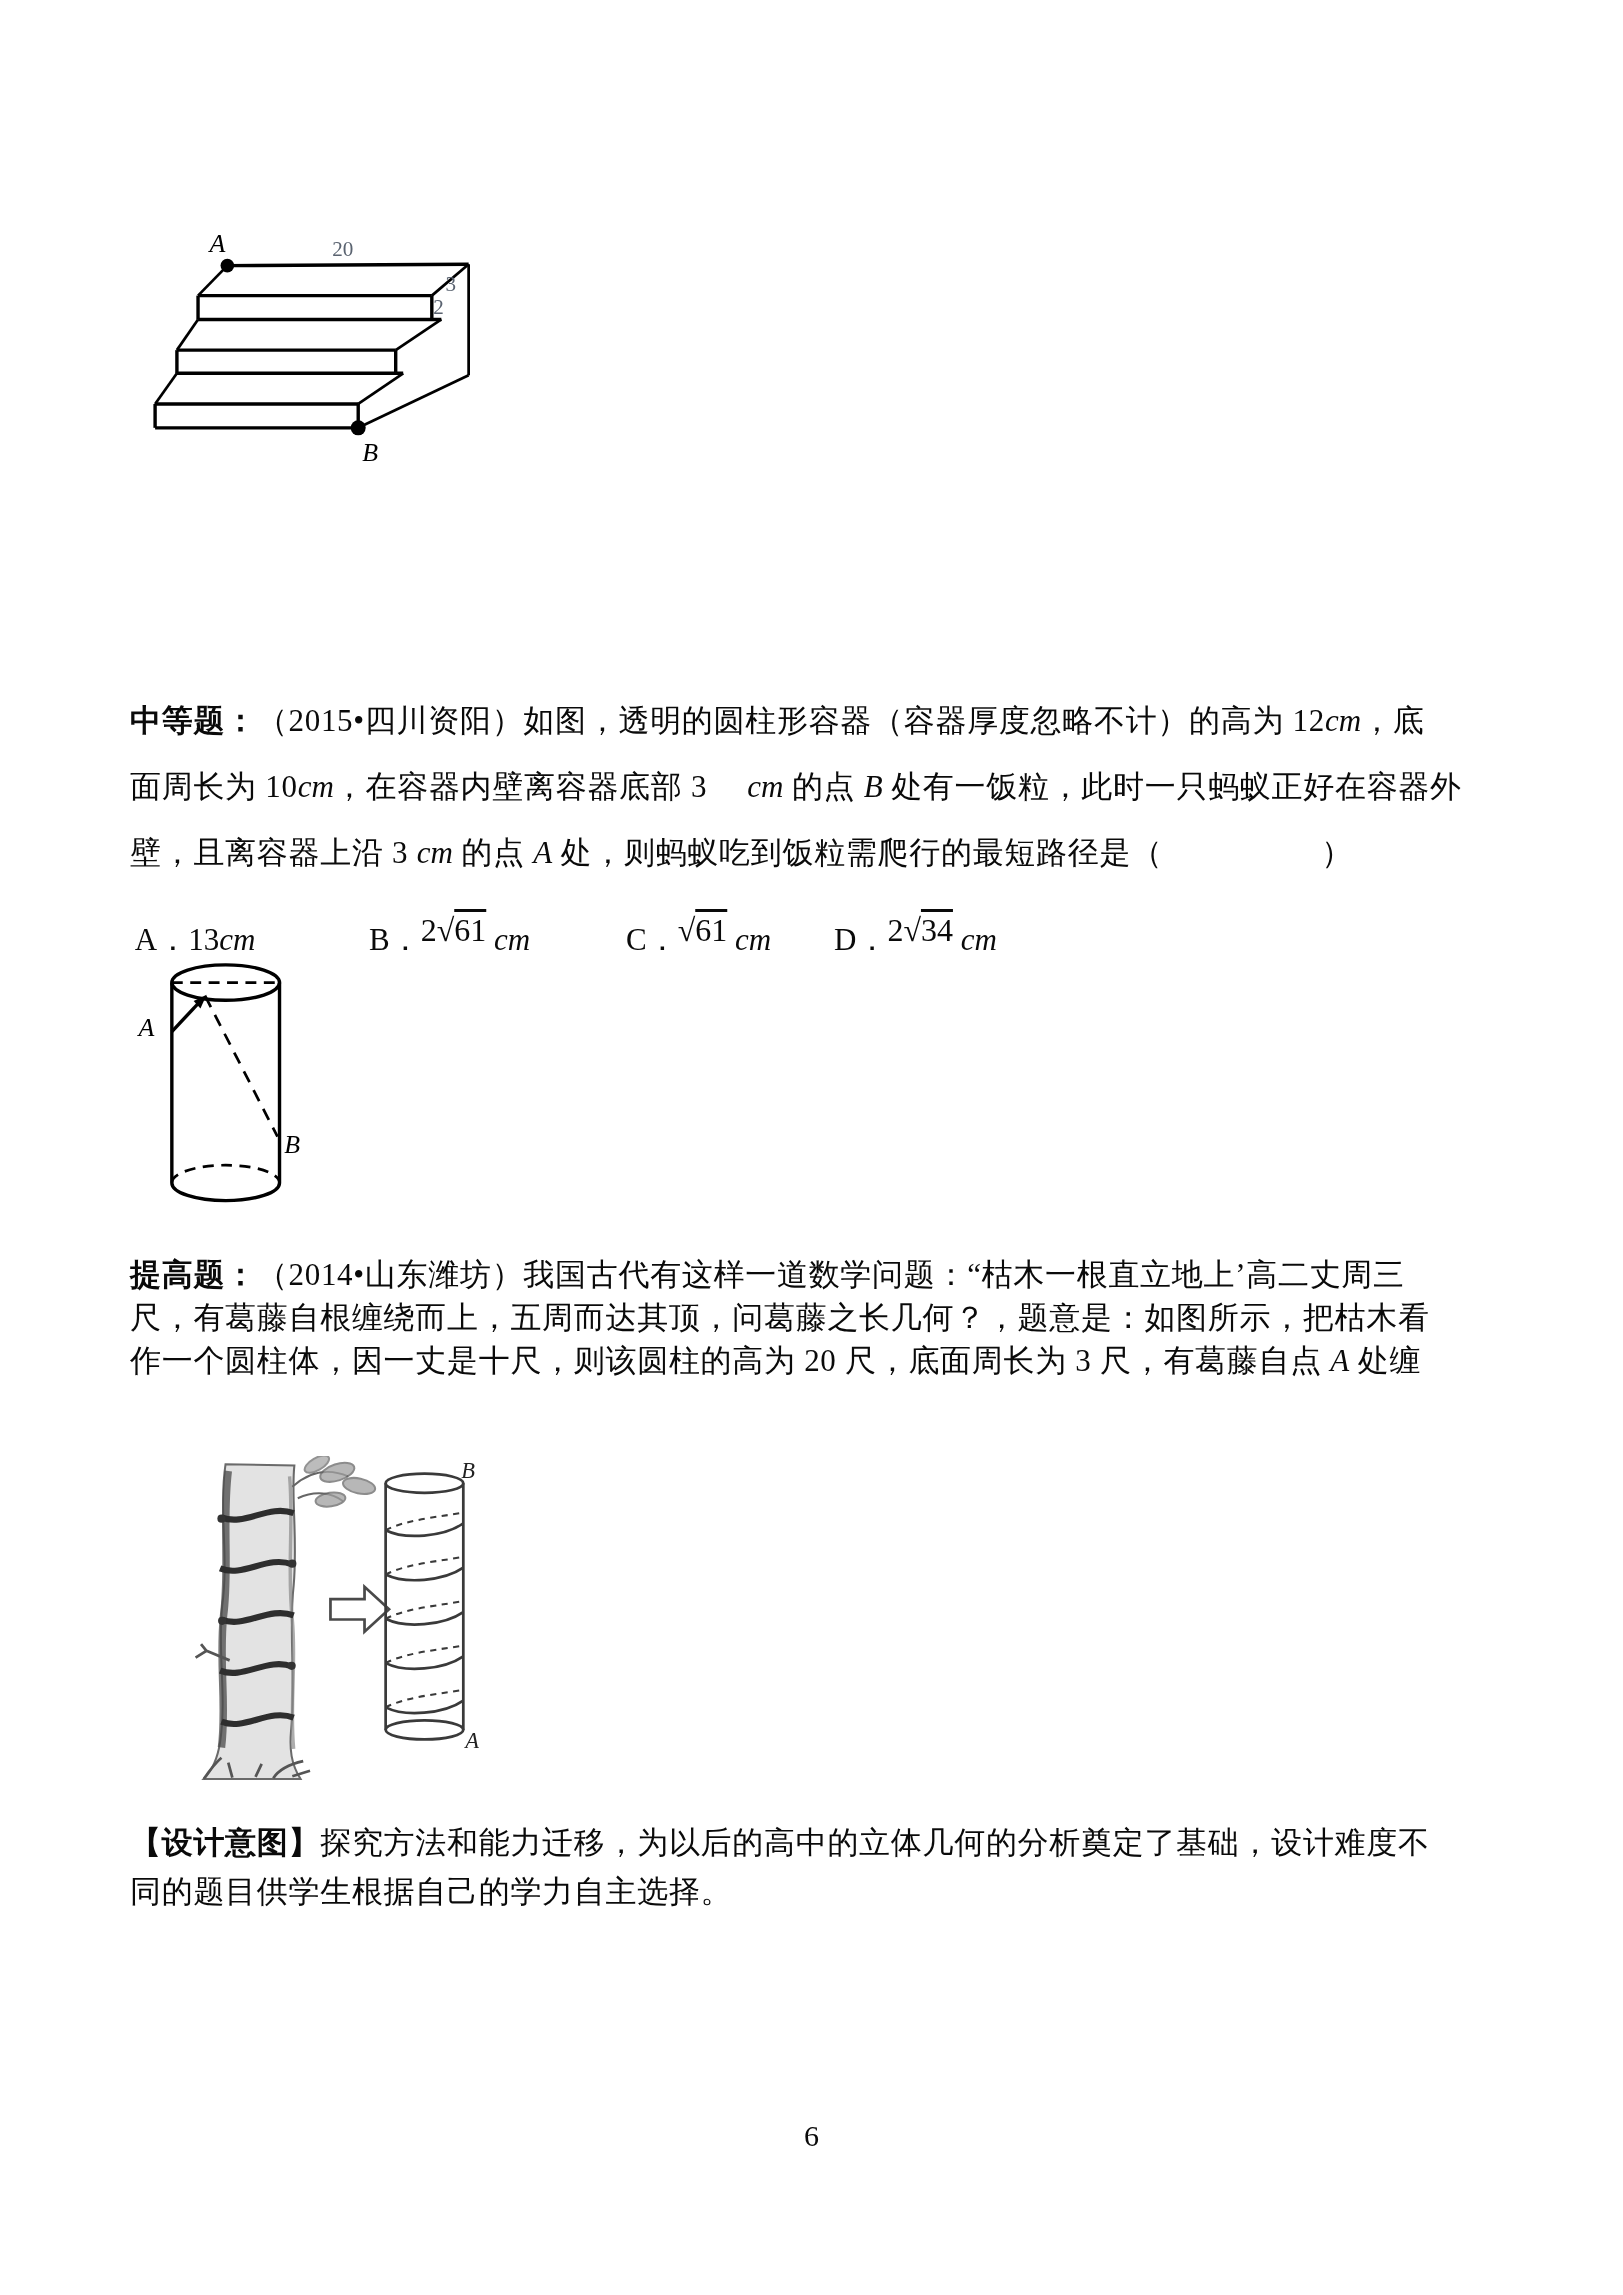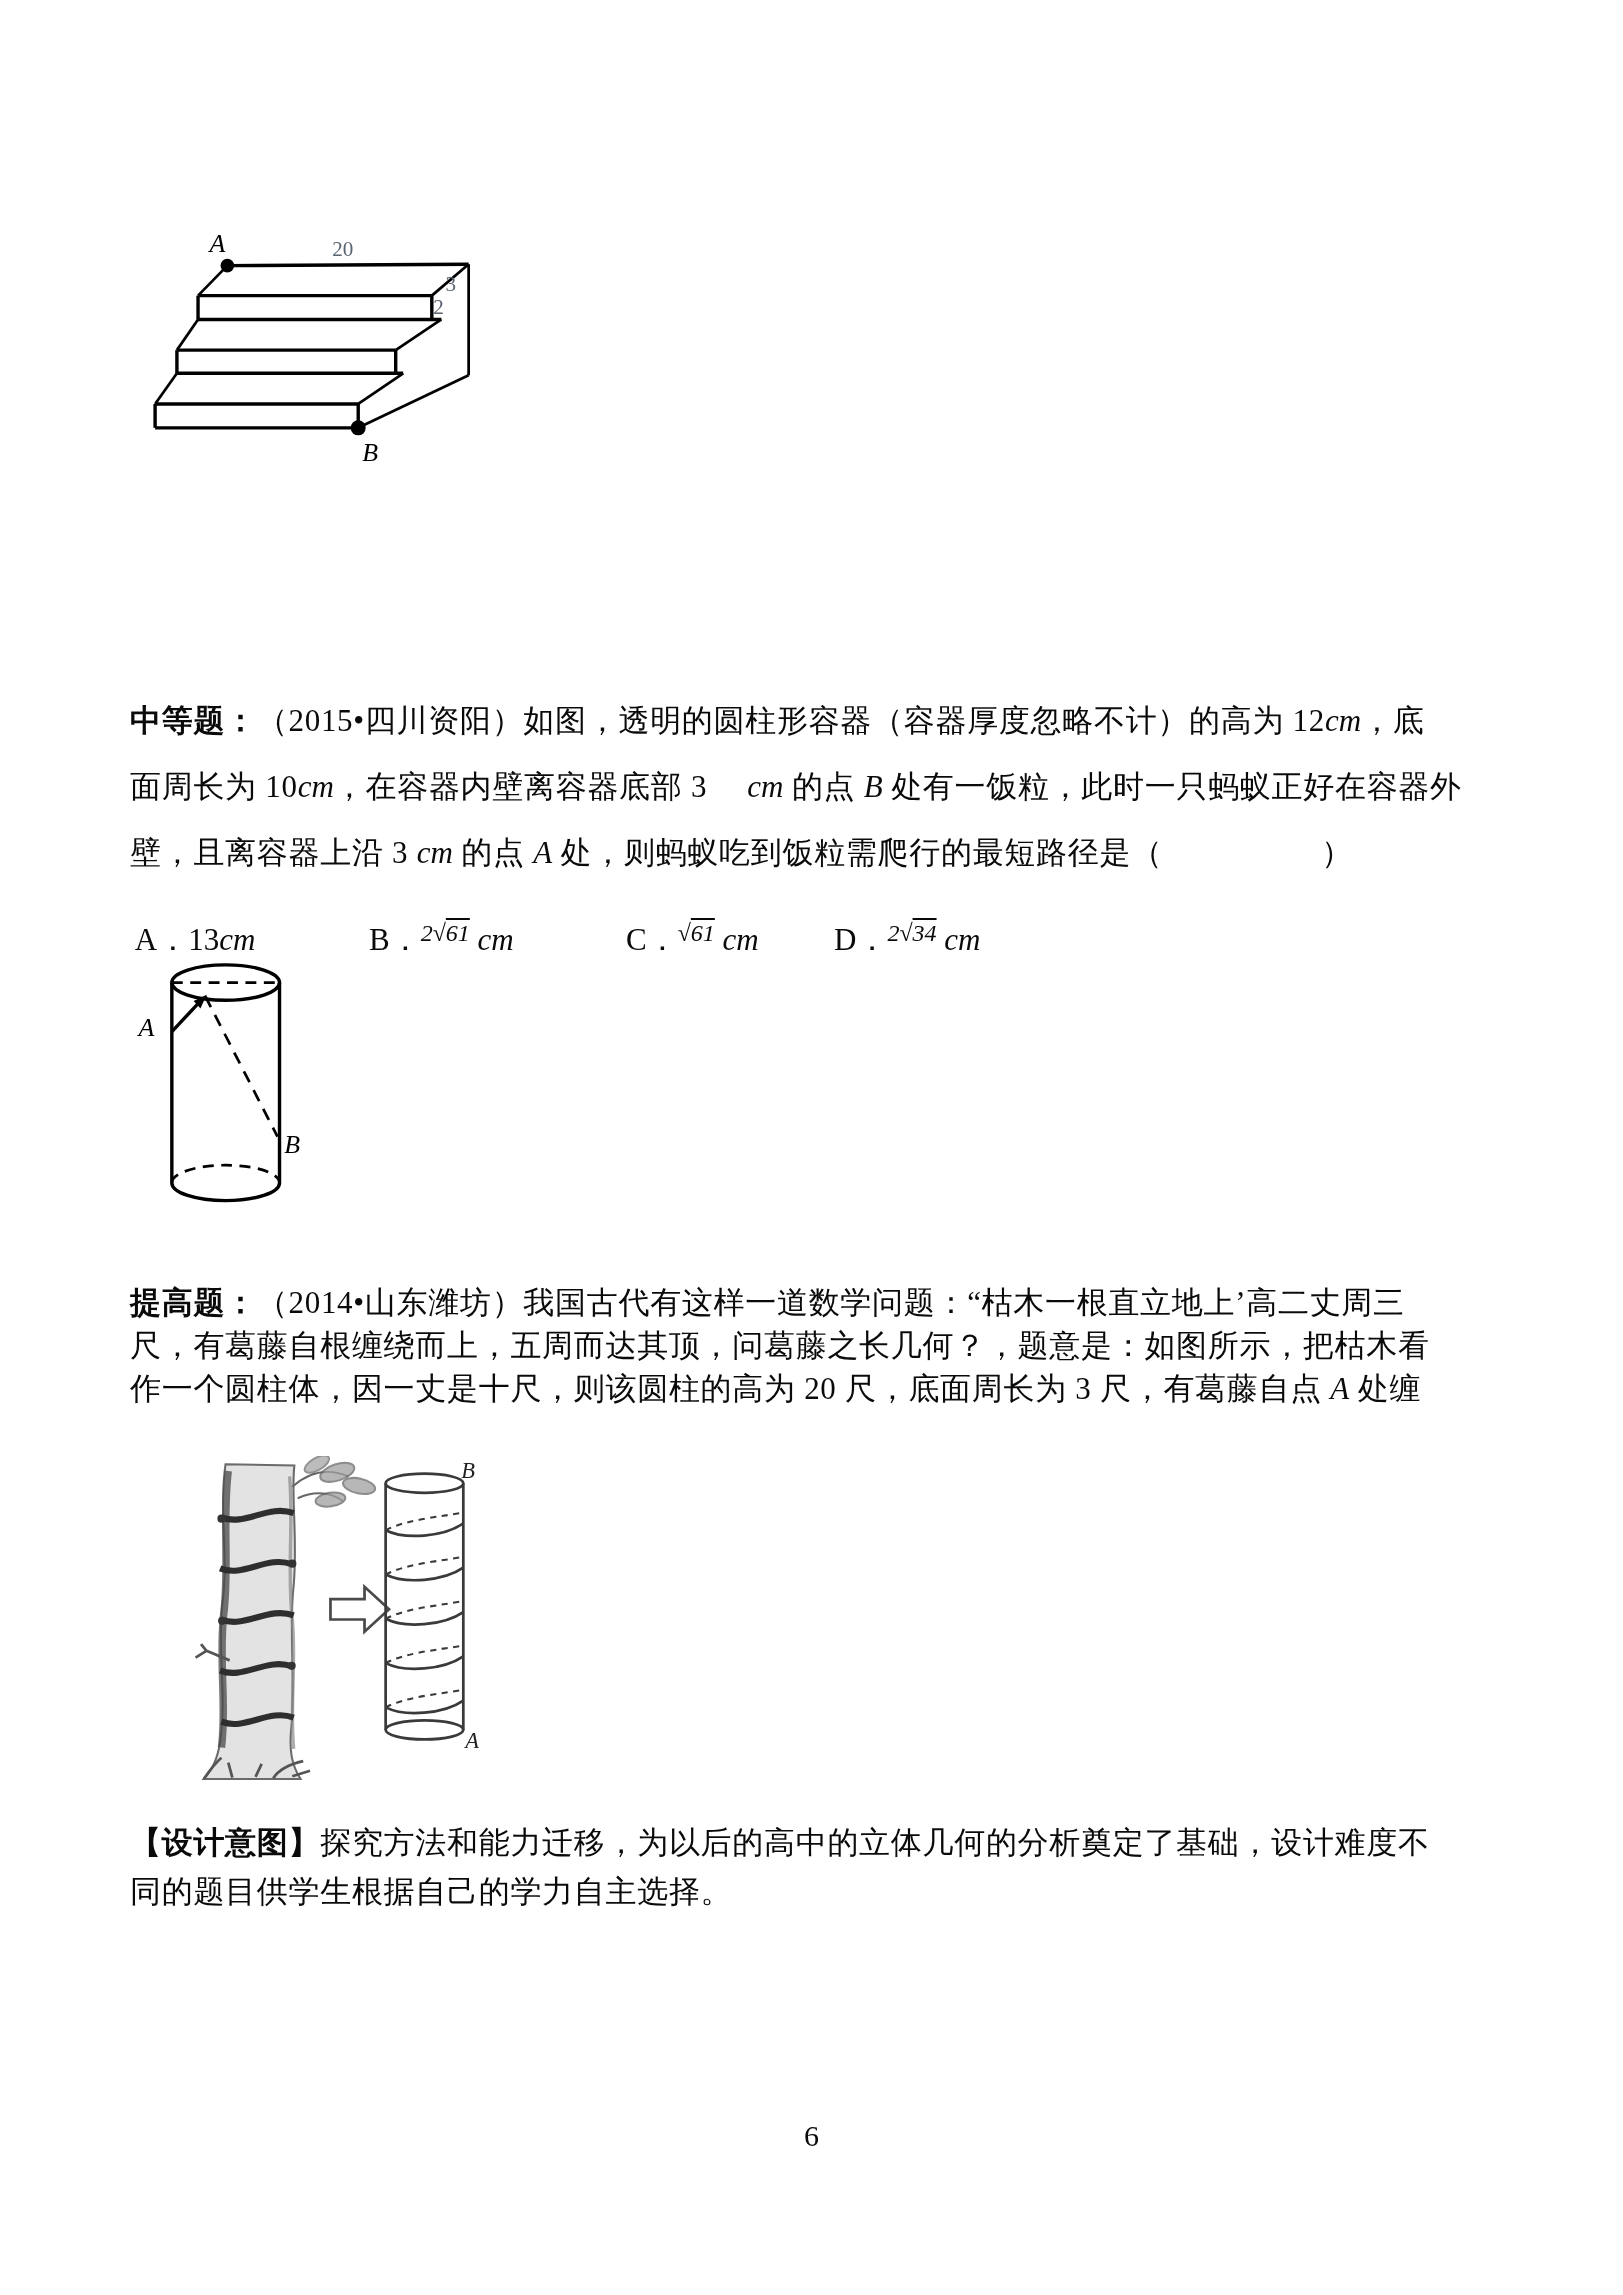--- a/index.html
+++ b/index.html
@@ -6,32 +6,32 @@
   body{
     width:1623px;height:2295px;background:#ffffff;position:relative;
     font-family:"Liberation Serif","DejaVu Serif",serif;color:#0a0a0a;
     overflow:hidden;
   }
   
   .para{position:absolute;left:130px;}
   .line{white-space:pre;font-size:31px;letter-spacing:0.7px;}
   .p-med{top:688px;}
   .p-med .line{height:66px;line-height:66px;}
-  .p-adv{top:1253px;margin-top:28px;}
+  .p-adv{top:1253px;}
   .p-adv .line{height:43px;line-height:43px;}
   .p-di{top:1818px;}
   .p-di .line{height:49px;line-height:49px;}
   .seg-b{font-family:"Liberation Sans","DejaVu Sans",sans-serif;font-weight:700;}
   .seg-i{font-style:italic;letter-spacing:0;}
   .seg-blank{display:inline-block;width:130px;height:8.2px;border-bottom:2.7px solid #000;}
   
   .options{position:absolute;left:130px;top:907px;width:1398px;height:65px;line-height:65px;font-size:31px;}
   .opt{position:absolute;white-space:pre;}
   .opt-a{left:4.8px;}.opt-b{left:239px;}.opt-c{left:496px;}.opt-d{left:704px;}
-  .rad{position:relative;top:-9.5px;font-size:24px;letter-spacing:0;font-style:italic;}
+  .rad{position:relative;top:-9.5px;font-size:32px;letter-spacing:0;}
   .rad .rv{text-decoration:overline;}
   
   .fig{position:absolute;}
   .fig-stairs{left:133px;top:222px;}
   .fig-cyl{left:133px;top:951px;}
   .fig-tree{left:190px;top:1456px;}
   svg text.lbl{font-family:"Liberation Serif","DejaVu Serif",serif;font-style:italic;font-size:38px;fill:#000;}
   svg text.dim{font-family:"Liberation Serif","DejaVu Serif",serif;font-size:31px;fill:#5a6370;}
   svg text.lbl-sm{font-family:"Liberation Serif","DejaVu Serif",serif;font-style:italic;font-size:33px;fill:#222;}
   

